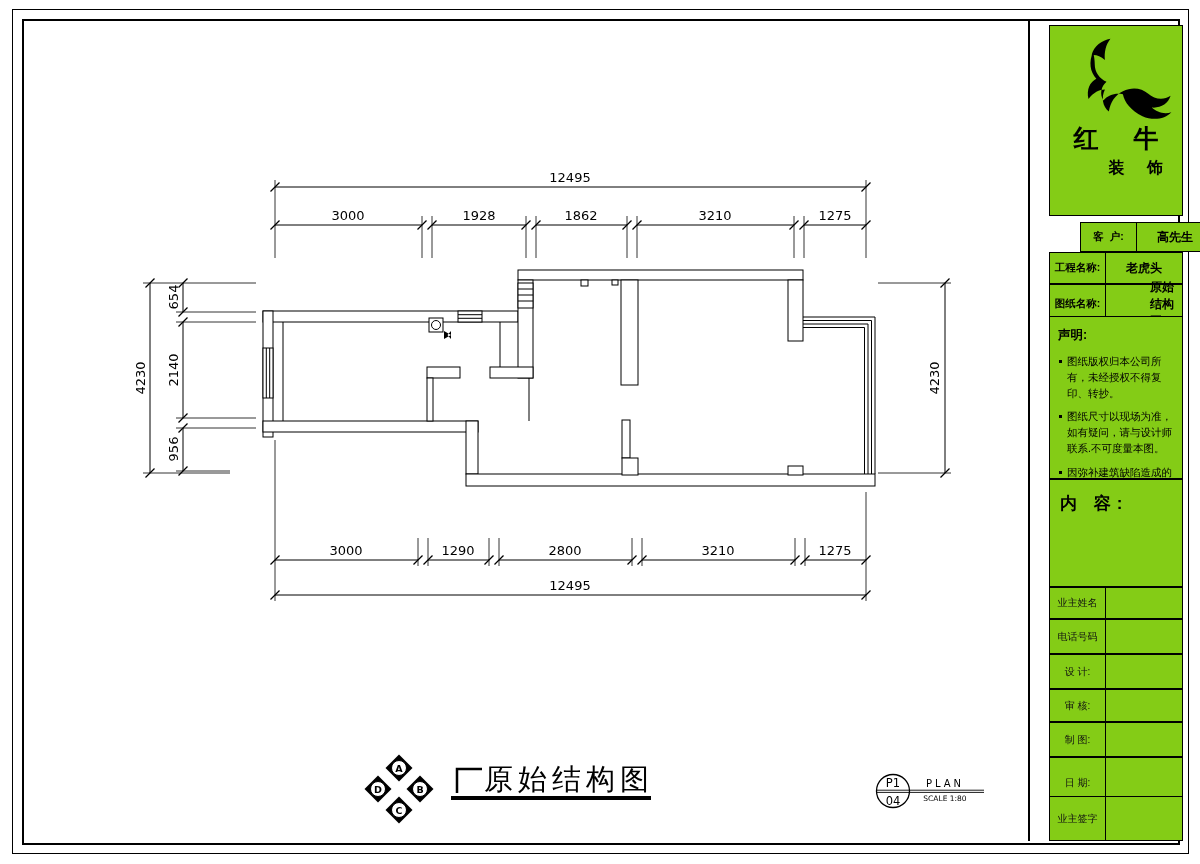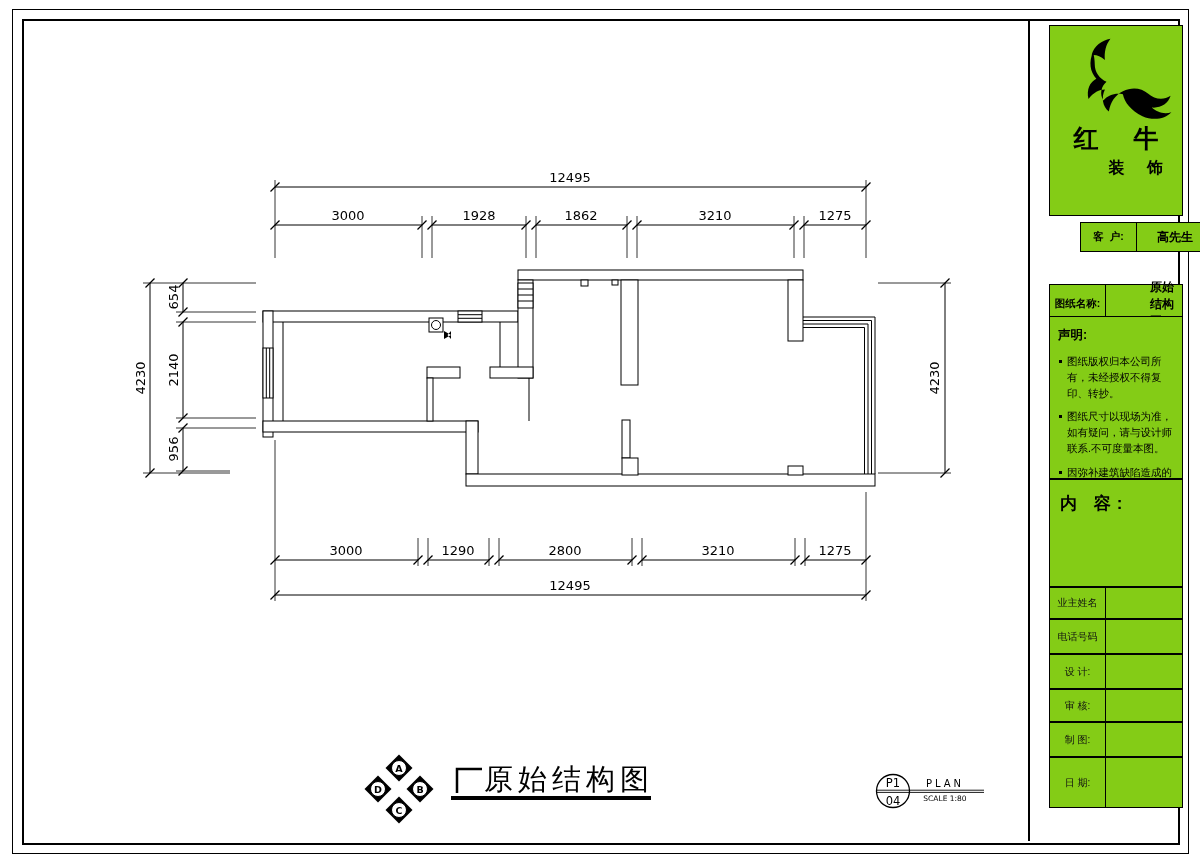--- a/index.html
+++ b/index.html
@@ -184,20 +184,24 @@
         </g>
       </svg>
       <div class="abs" id="logo-brand">红 牛</div>
       <div class="abs" id="logo-sub">装 饰</div>
     </div>
 
     <div class="tbox frow" style="top:203px;height:30px;margin-left:31px;">
       <div class="flabel">客  户:</div>
       <div class="fvalue">高先生</div>
     </div>
+    <div class="tbox frow" style="top:233px;height:32px;">
+      <div class="flabel">工程名称:</div>
+      <div class="fvalue">老虎头</div>
+    </div>
     <div class="tbox frow" style="top:265px;height:40px;gap:44px;">
       <div class="flabel">图纸名称:</div>
       <div class="fvalue">原始结构图</div>
     </div>
 
     <div class="tbox" style="top:297px;height:163px;">
       <div id="stmt-title">声明:</div>
       <div class="stmt-item">图纸版权归本公司所有，未经授权不得复印、转抄。</div>
       <div class="stmt-item">图纸尺寸以现场为准，如有疑问，请与设计师联系.不可度量本图。</div>
       <div class="stmt-item">因弥补建筑缺陷造成的费用增加与设计无关.</div>
@@ -224,14 +228,18 @@
       <div class="fvalue"></div>
     </div>
     <div class="tbox frow" style="top:703px;height:35px;">
       <div class="srow-label">制 图:</div>
       <div class="fvalue"></div>
     </div>
     <div class="tbox frow" style="top:738px;height:51px;">
       <div class="srow-label">日 期:</div>
       <div class="fvalue"></div>
     </div>
+    <div class="tbox frow" style="top:777px;height:45px;">
+      <div class="srow-label">业主签字</div>
+      <div class="fvalue"></div>
+    </div>
   </div>
 </div>
 
 </body></html>

